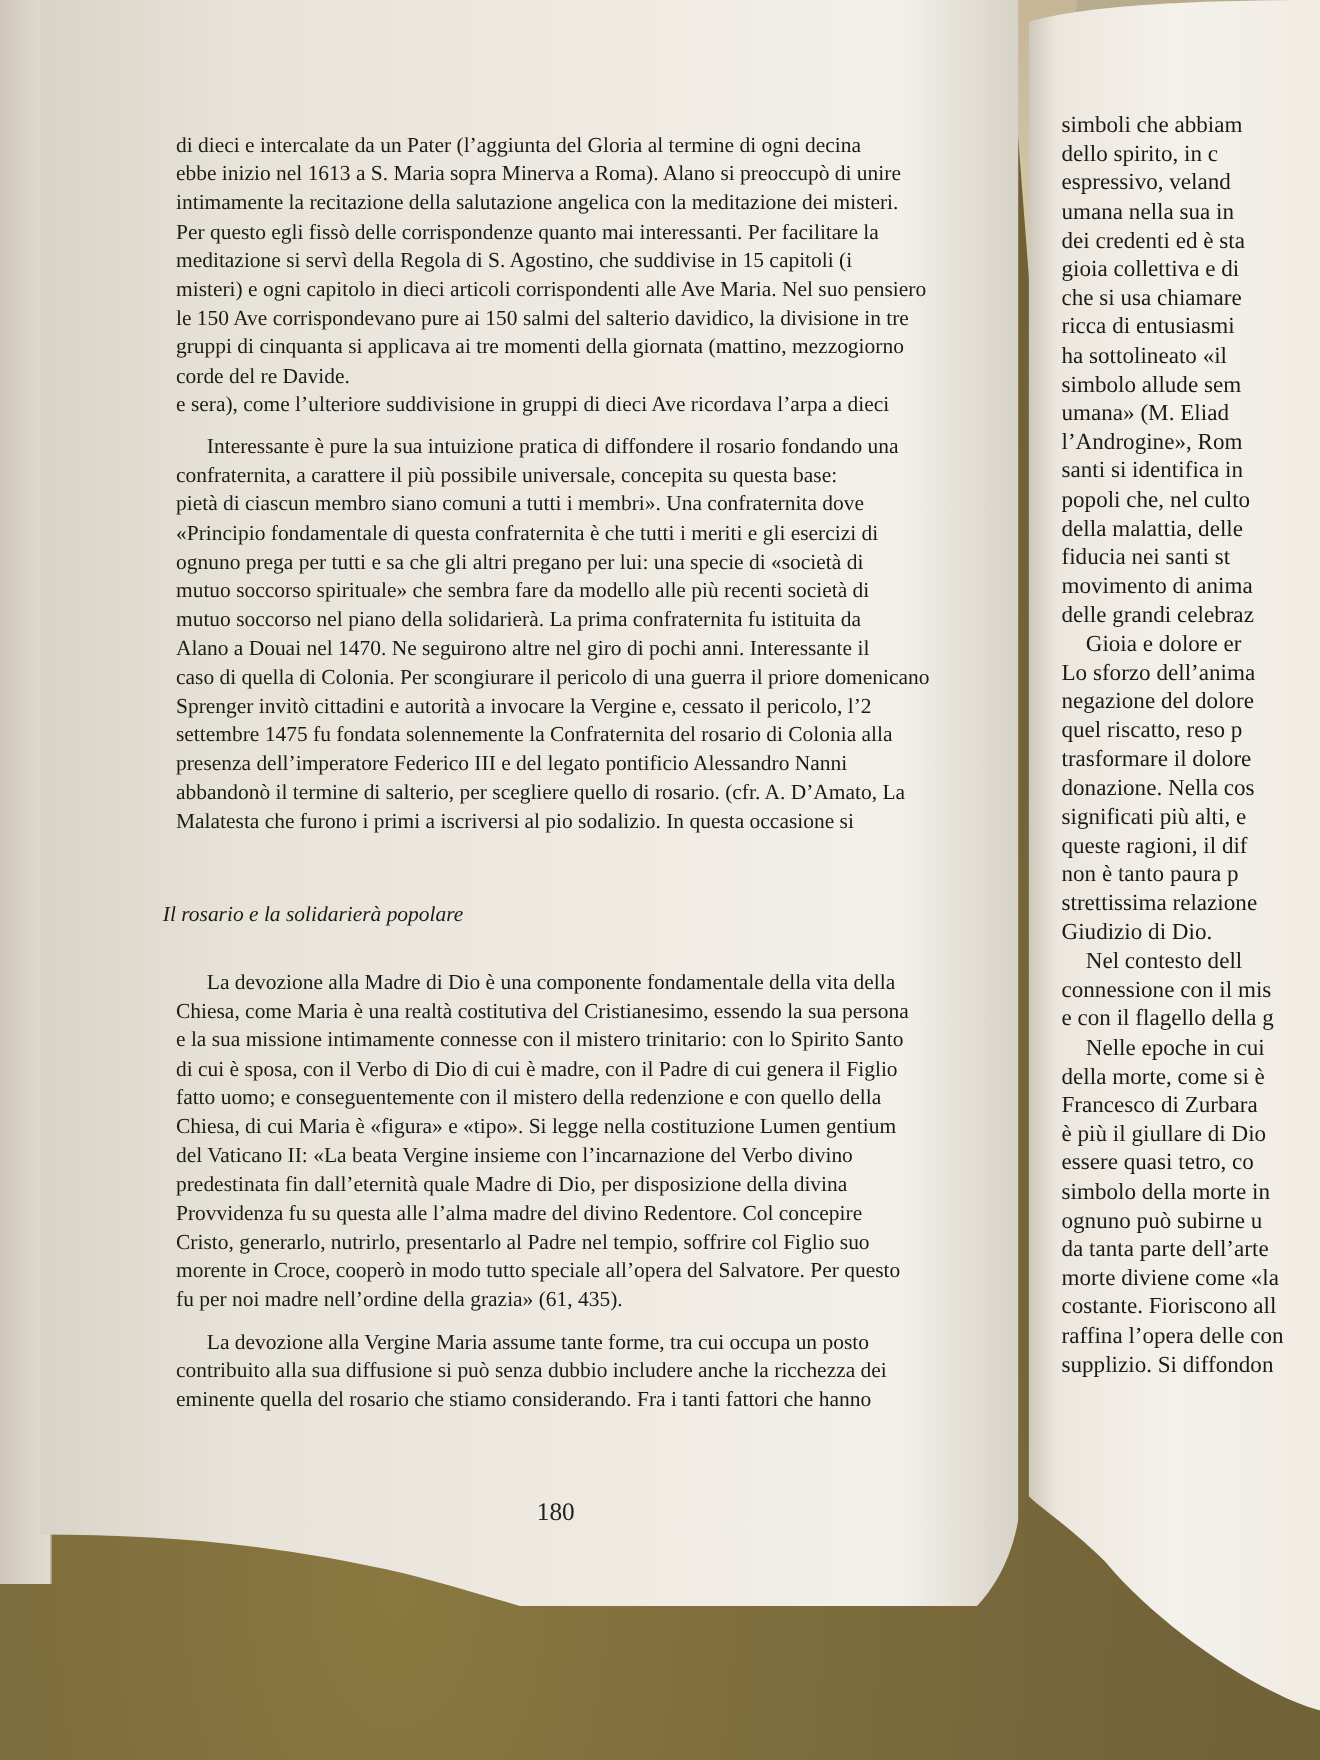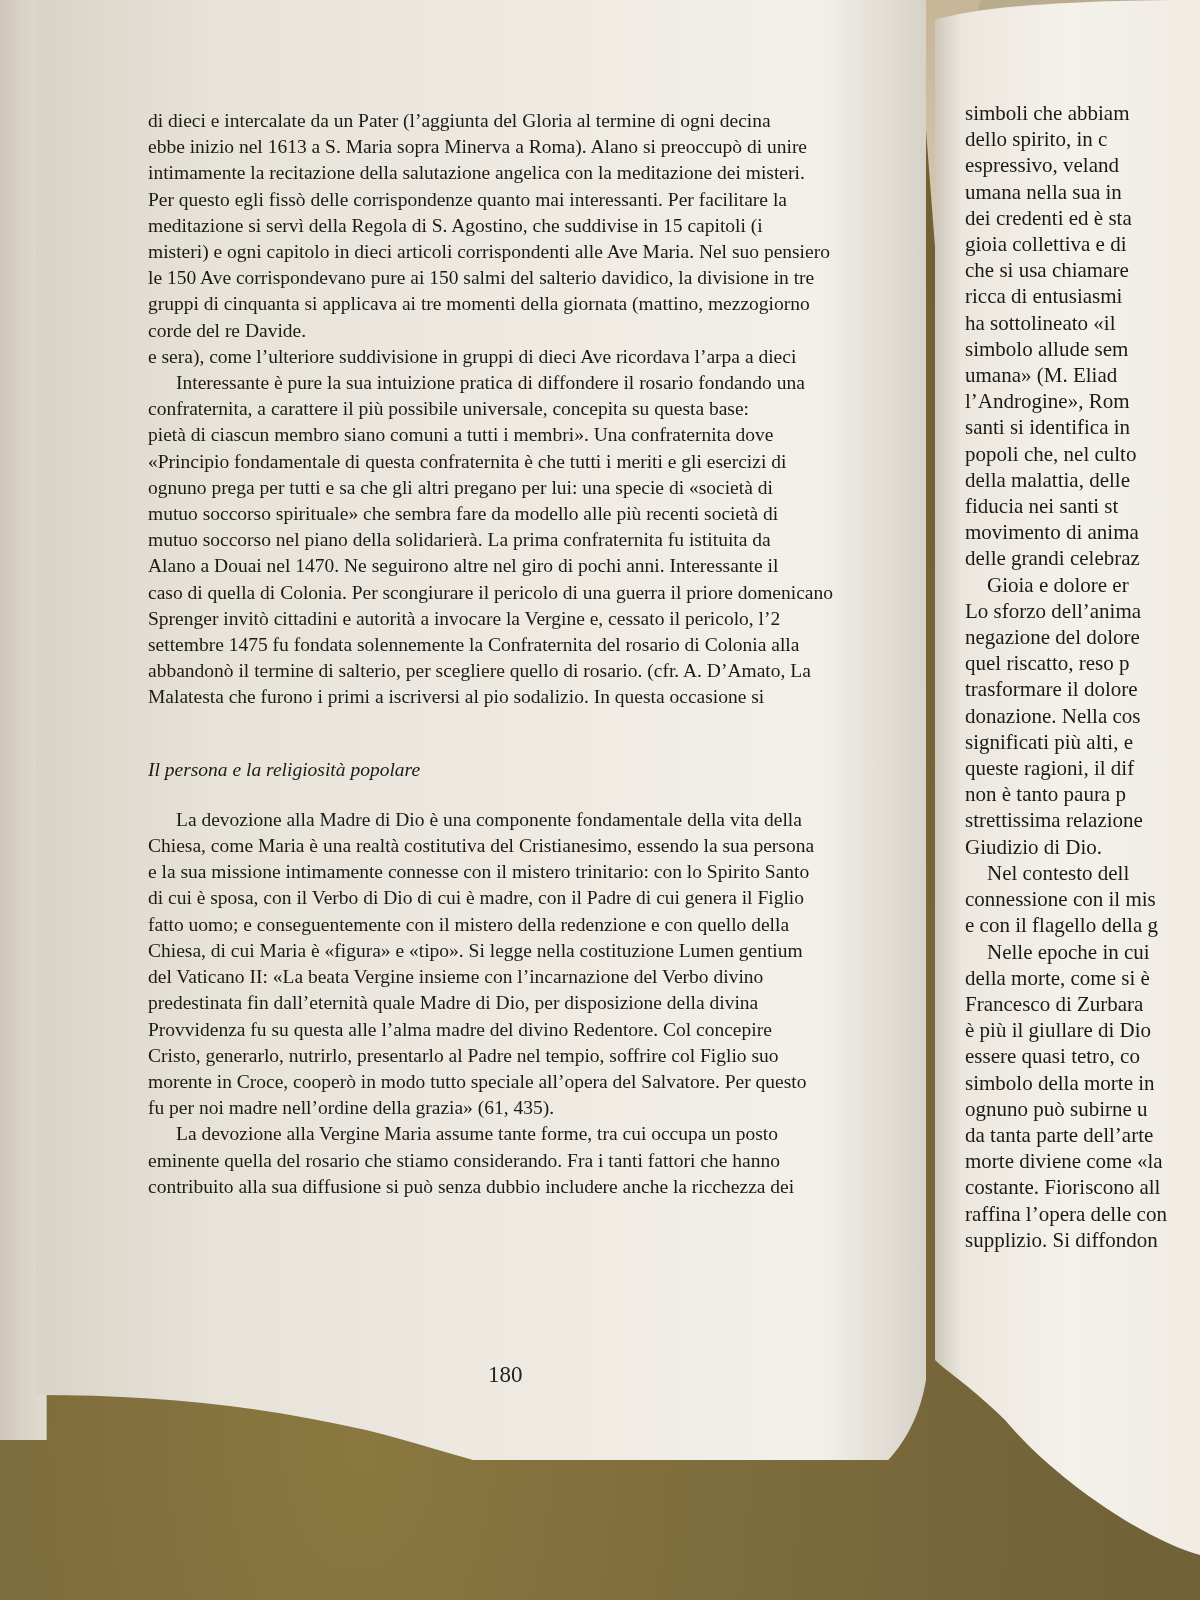--- a/index.html
+++ b/index.html
@@ -36,21 +36,21 @@
   .page-right {
     position:absolute; left:935px; top:0; width:265px; height:1600px;
     background:linear-gradient(90deg,#cdc7bb 0%,#ece7de 10%,#f4f1eb 50%,#f0ece4 100%);
     clip-path:path('M0 20 C40 8 120 0 265 0 L265 1555 C210 1540 120 1480 70 1420 C40 1390 10 1370 0 1360 Z');
   }
   .text-left {
     position:absolute; left:148px; top:108px; width:752px;
     font-size:19.5px; line-height:26.2px; color:#1c1a18;
     text-align:justify;
   }
-  .text-left p { margin:0; }
+  .text-left p { margin:12px; }
   .text-left .spacer { height:34px; }
   .text-left .heading {
     font-style:italic; margin:0; padding:12px 0 24px 0; font-size:19.5px;
   }
   .text-left .line { display:block; white-space:nowrap; }
   .page-number {
     position:absolute; left:488px; top:1362px; font-size:23px; color:#222;
   }
   .text-right {
     position:absolute; left:965px; top:100px; width:260px;
@@ -89,45 +89,46 @@
     <span class="line">confraternita, a carattere il più possibile universale, concepita su questa base:</span>
     <span class="line">pietà di ciascun membro siano comuni a tutti i membri». Una confraternita dove</span>
     <span class="line">«Principio fondamentale di questa confraternita è che tutti i meriti e gli esercizi di</span>
     <span class="line">ognuno prega per tutti e sa che gli altri pregano per lui: una specie di «società di</span>
     <span class="line">mutuo soccorso spirituale» che sembra fare da modello alle più recenti società di</span>
     <span class="line">mutuo soccorso nel piano della solidarierà. La prima confraternita fu istituita da</span>
     <span class="line">Alano a Douai nel 1470. Ne seguirono altre nel giro di pochi anni. Interessante il</span>
     <span class="line">caso di quella di Colonia. Per scongiurare il pericolo di una guerra il priore domenicano</span>
     <span class="line">Sprenger invitò cittadini e autorità a invocare la Vergine e, cessato il pericolo, l’2</span>
     <span class="line">settembre 1475 fu fondata solennemente la Confraternita del rosario di Colonia alla</span>
+    <span class="line">presenza dell’imperatore Federico III e del legato pontificio Alessandro Nanni</span>
     <span class="line">abbandonò il termine di salterio, per scegliere quello di rosario. (cfr. A. D’Amato, La</span>
     <span class="line">Malatesta che furono i primi a iscriversi al pio sodalizio. In questa occasione si</span>
   </p>
 
   <div class="spacer"></div>
-  <p class="heading">Il persona e la religiosità popolare</p>
+  <p class="heading">Il rosario e la solidarierà popolare</p>
 
   <p>
     <span class="line" style="padding-left:28px">La devozione alla Madre di Dio è una componente fondamentale della vita della</span>
     <span class="line">Chiesa, come Maria è una realtà costitutiva del Cristianesimo, essendo la sua persona</span>
     <span class="line">e la sua missione intimamente connesse con il mistero trinitario: con lo Spirito Santo</span>
     <span class="line">di cui è sposa, con il Verbo di Dio di cui è madre, con il Padre di cui genera il Figlio</span>
     <span class="line">fatto uomo; e conseguentemente con il mistero della redenzione e con quello della</span>
     <span class="line">Chiesa, di cui Maria è «figura» e «tipo». Si legge nella costituzione Lumen gentium</span>
     <span class="line">del Vaticano II: «La beata Vergine insieme con l’incarnazione del Verbo divino</span>
     <span class="line">predestinata fin dall’eternità quale Madre di Dio, per disposizione della divina</span>
     <span class="line">Provvidenza fu su questa alle l’alma madre del divino Redentore. Col concepire</span>
     <span class="line">Cristo, generarlo, nutrirlo, presentarlo al Padre nel tempio, soffrire col Figlio suo</span>
     <span class="line">morente in Croce, cooperò in modo tutto speciale all’opera del Salvatore. Per questo</span>
     <span class="line">fu per noi madre nell’ordine della grazia» (61, 435).</span>
   </p>
   <p>
     <span class="line" style="padding-left:28px">La devozione alla Vergine Maria assume tante forme, tra cui occupa un posto</span>
+    <span class="line">contribuito alla sua diffusione si può senza dubbio includere anche la ricchezza dei</span>
     <span class="line">eminente quella del rosario che stiamo considerando. Fra i tanti fattori che hanno</span>
-    <span class="line">contribuito alla sua diffusione si può senza dubbio includere anche la ricchezza dei</span>
   </p>
 </div>
 
 <div class="page-number">180</div>
 
 <div class="text-right" id="right-text">
     <span class="line">simboli che abbiam</span>
     <span class="line">dello spirito, in c</span>
     <span class="line">espressivo, veland</span>
     <span class="line">umana nella sua in</span>

